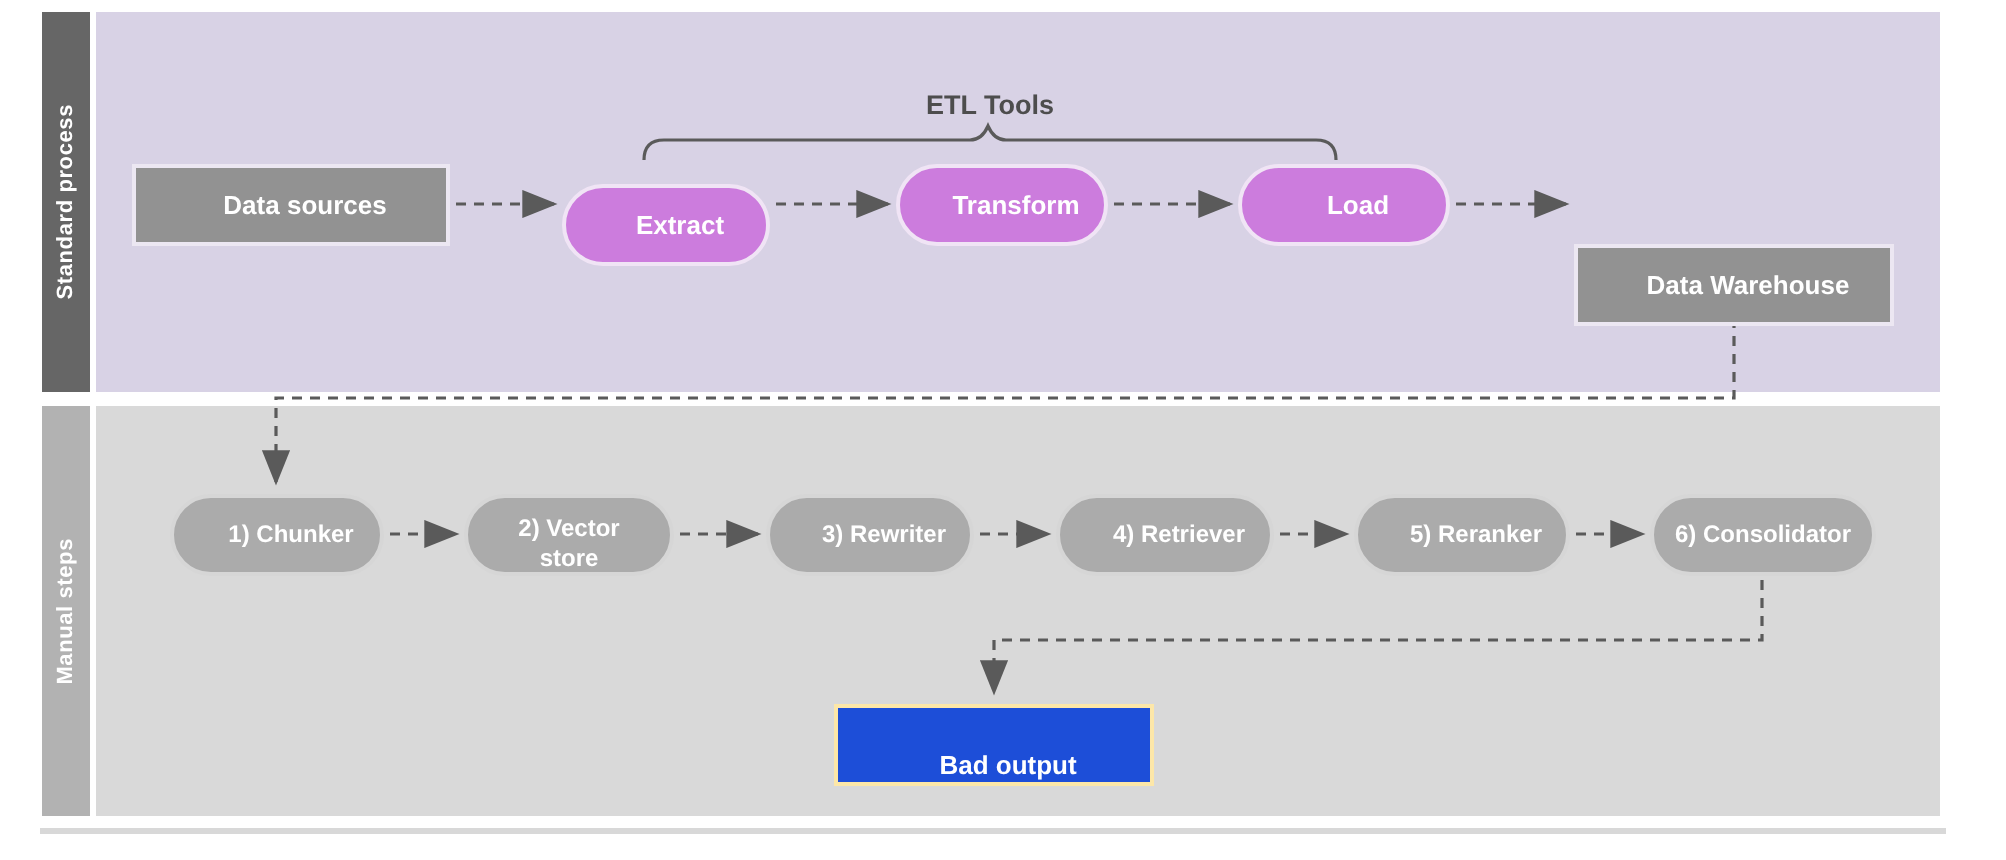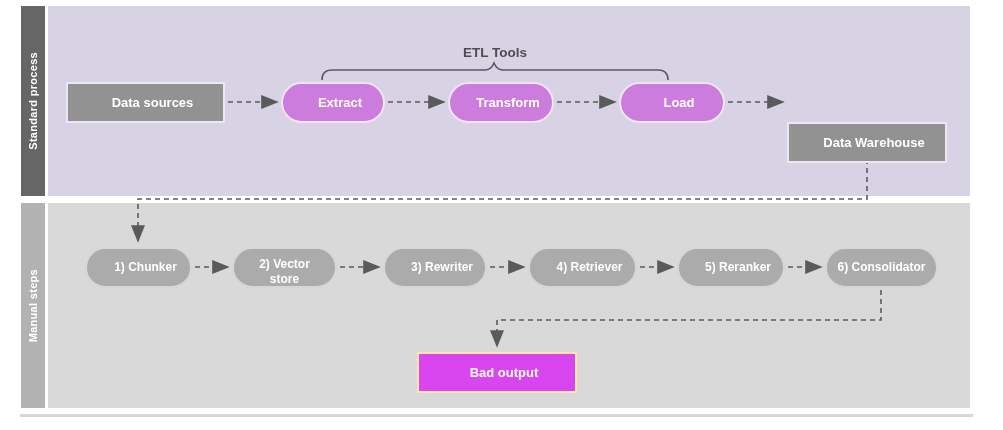--- a/index.html
+++ b/index.html
@@ -83,27 +83,28 @@
     border-radius: 21px;
     font-size: 13px;
   }
   .pill-gray {
     background: #ababab;
     border: 2px solid #d6d6d6;
     border-radius: 21px;
     font-size: 12px;
   }
   .rect-yellow {
-    background: #d946ef;
+    background: #1d4ed8;
     border: 2px solid #fde7a8;
     font-size: 13px;
+    align-items: flex-end;
   }
   
   #n-data-sources  { left: 66px;  top: 82px;  width: 159px; }
-  #n-extract       { left: 281px; top: 82px;  width: 104px; }
+  #n-extract       { left: 281px; top: 92px;  width: 104px; }
   #n-transform     { left: 448px; top: 82px;  width: 106px; }
   #n-load          { left: 619px; top: 82px;  width: 106px; }
   #n-warehouse     { left: 787px; top: 82px;  width: 160px; margin-top: 40px; }
   #n-chunker       { left: 85px;  top: 247px; width: 107px; }
   #n-vector        { left: 232px; top: 247px; width: 105px; padding: 0 16px; align-items: flex-end; }
   #n-rewriter      { left: 383px; top: 247px; width: 104px; }
   #n-retriever     { left: 528px; top: 247px; width: 109px; }
   #n-reranker      { left: 677px; top: 247px; width: 108px; }
   #n-consolidator  { left: 825px; top: 247px; width: 113px; padding: 0 6px; }
   #n-bad-output    { left: 417px; top: 352px; width: 160px; }

